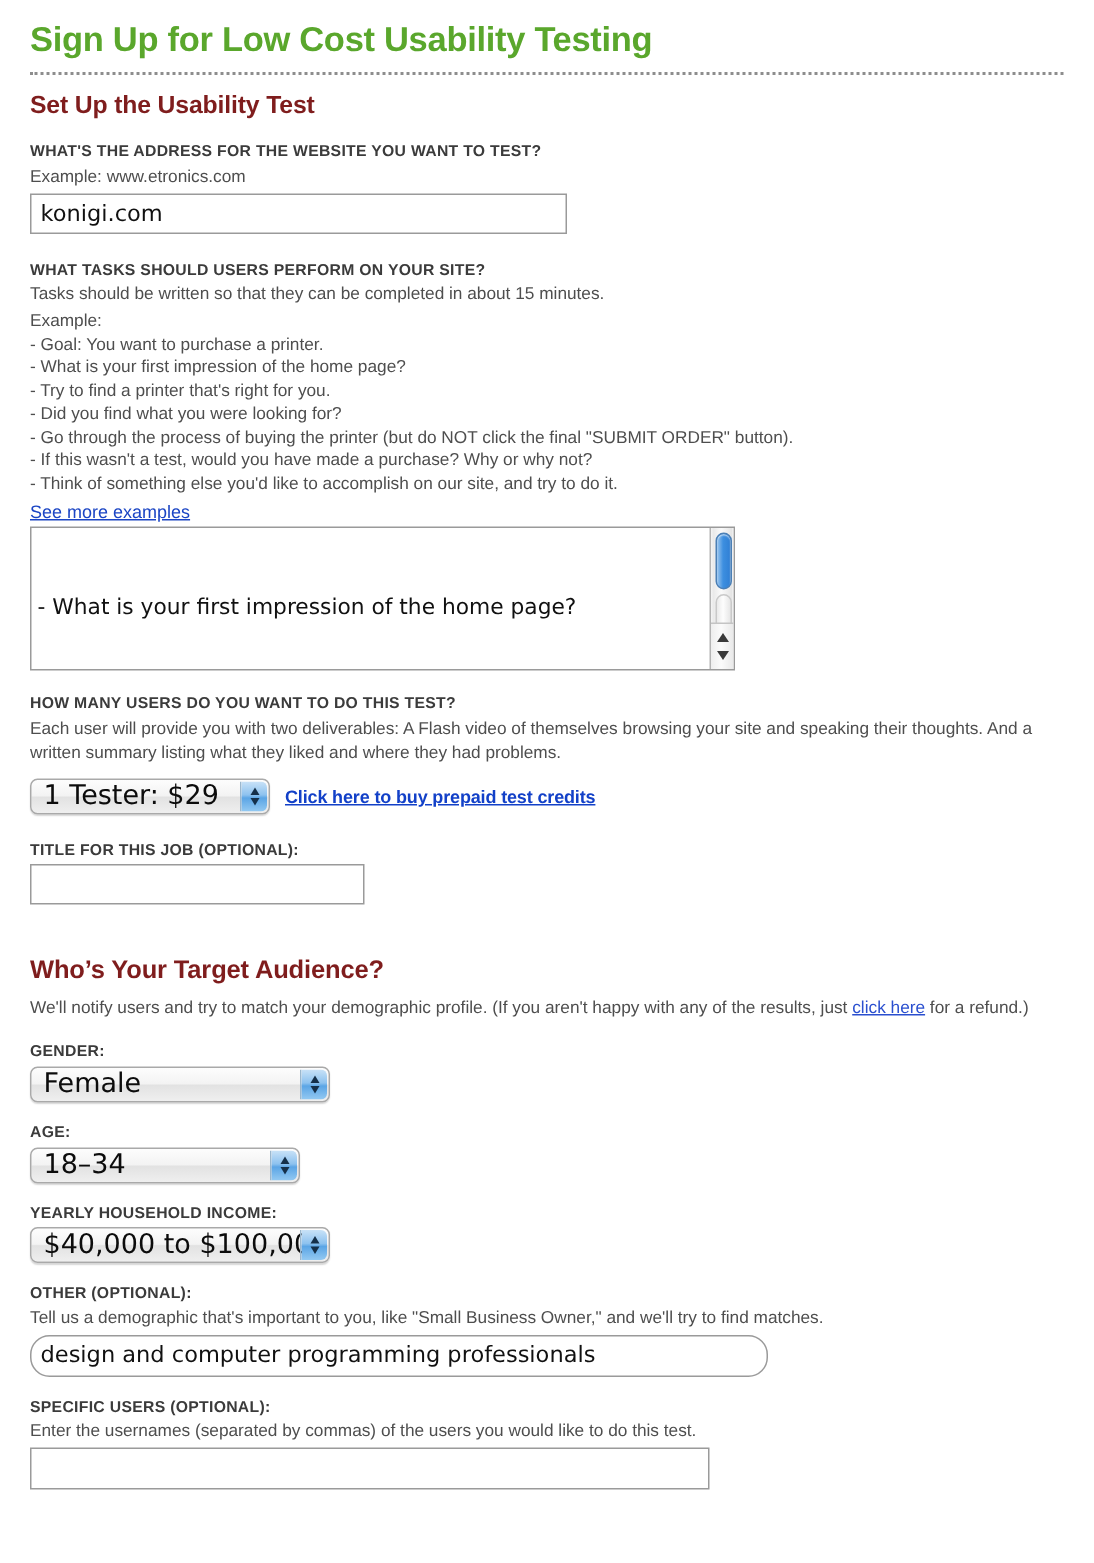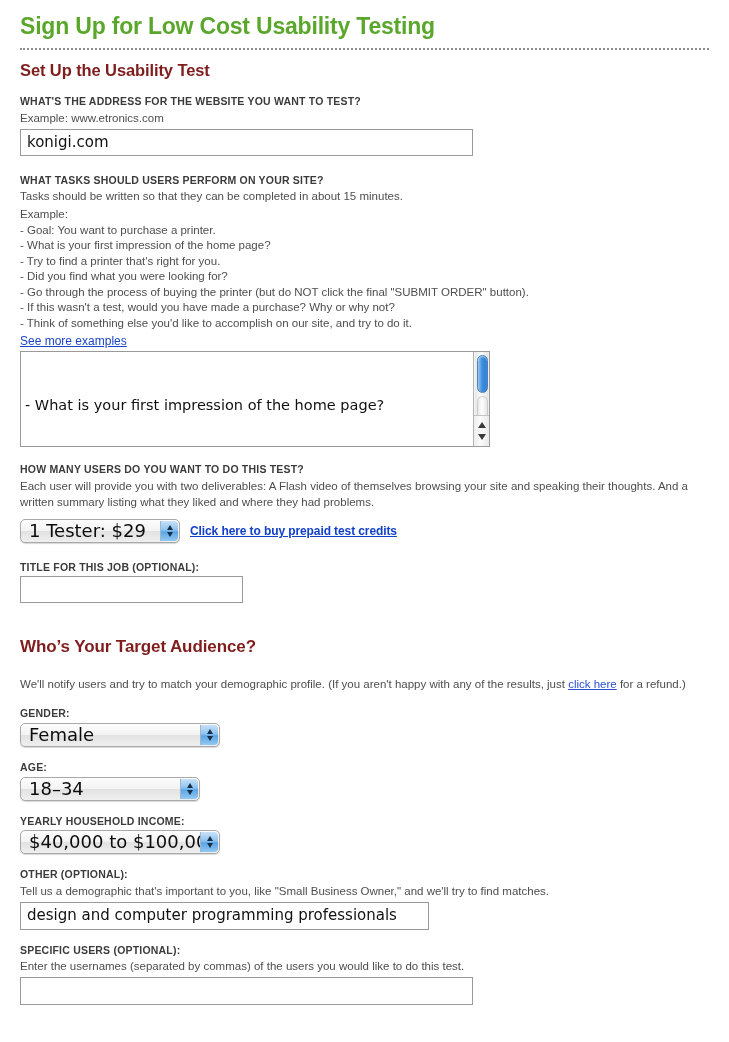--- a/index.html
+++ b/index.html
@@ -43,21 +43,21 @@
   .section-title {
     font-size: 16.5px;
     font-weight: bold;
     color: #7f1d1d;
     margin: 0 0 15px 0;
     letter-spacing: -0.1px;
   }
   .section-title.audience {
     font-size: 17px;
     margin-top: 0;
-    margin-bottom: 20px;
+    margin-bottom: 8px;
   }
 
   
   .field-label {
     font-size: 10.5px;
     font-weight: bold;
     color: #3b3b3b;
     letter-spacing: 0.2px;
     text-transform: uppercase;
     margin: 0 0 2px 0;
@@ -110,33 +110,34 @@
     border: 1px solid #9a9a9a;
     background: #ffffff;
     font-family: "DejaVu Sans", sans-serif;
     font-size: 15px;
     color: #111111;
     padding: 3px 6px 4px 6px;
     outline: none;
     border-radius: 0;
   }
   .input-url {
-    width: 453px;
+    width: 358px;
     height: 27px;
     margin-bottom: 18px;
   }
   .input-title {
     width: 223px;
     height: 27px;
     margin-bottom: 0;
   }
   .input-other {
-    width: 409px;
+    width: 492px;
     height: 28px;
     margin-bottom: 0;
+    border-radius: 13px;
   }
   .input-users {
     width: 453px;
     height: 28px;
   }
 
   
   .textarea-wrap {
     position: relative;
     width: 470px;

